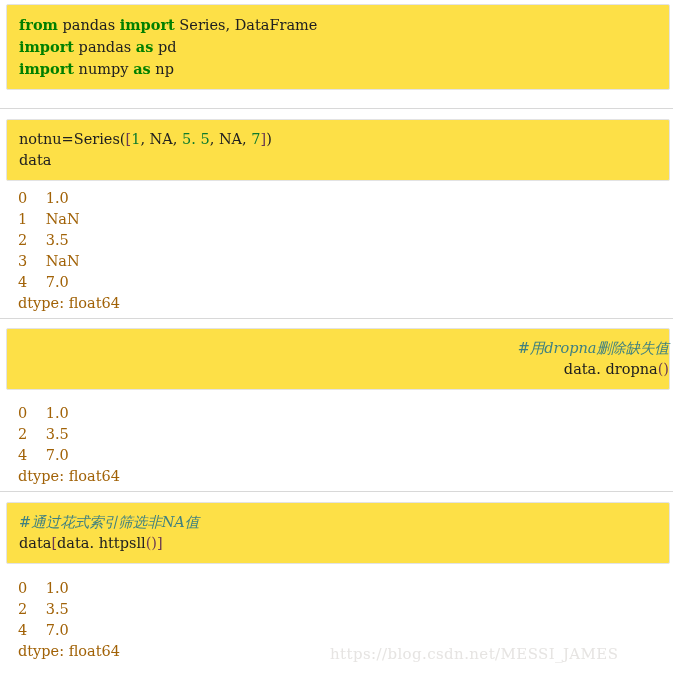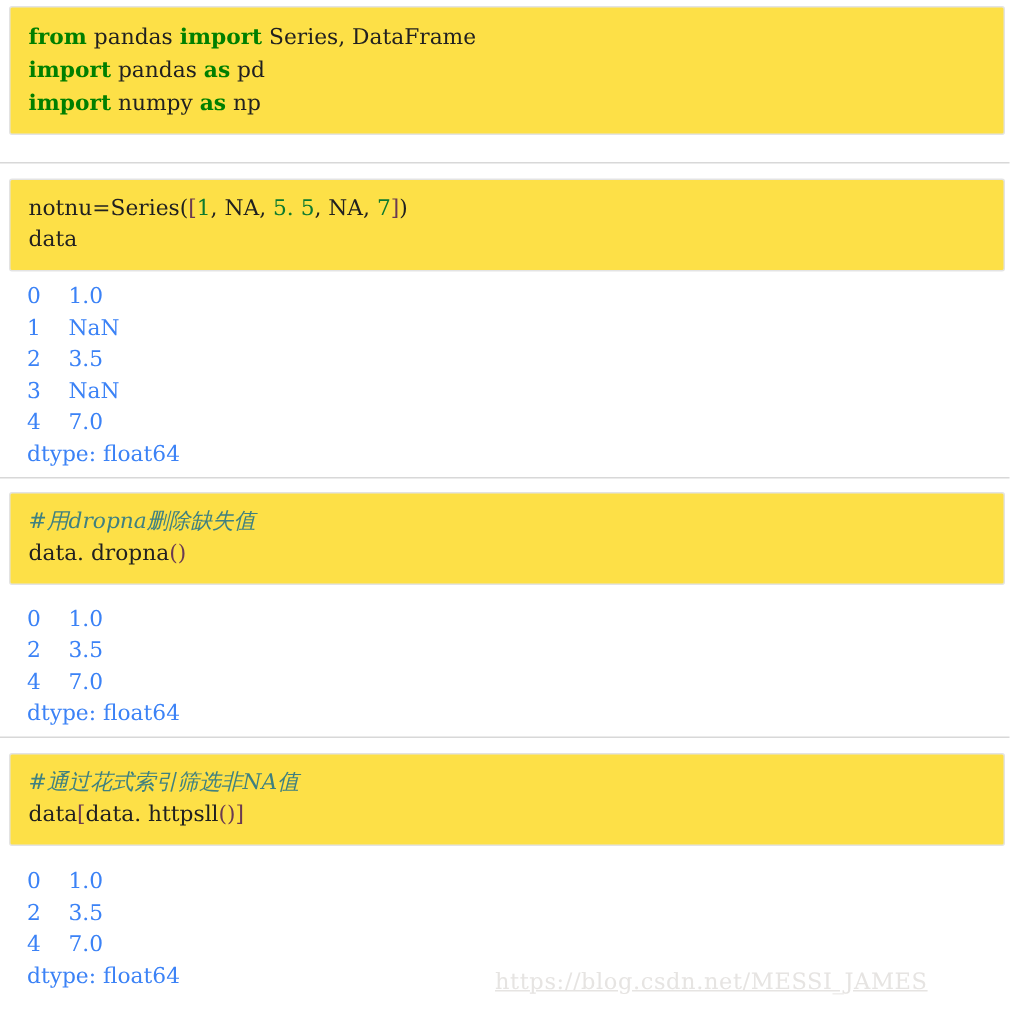--- a/index.html
+++ b/index.html
@@ -55,21 +55,21 @@
     left: 6px;
     width: 664px;
     box-sizing: border-box;
     padding-left: 12px;
   }
   .outline {
     font-family: "DejaVu Serif", "Liberation Serif", serif;
     font-size: 14.5px;
     line-height: 21px;
     white-space: pre;
-    color: #3b82f6;
+    color: #a16207;
   }
 
   
   .sep {
     position: absolute;
     left: 0px;
     width: 673px;
     height: 1px;
     background: #d8d8d8;
   }
@@ -110,21 +110,21 @@
       <div class="outline">0    1.0</div>
       <div class="outline">1    NaN</div>
       <div class="outline">2    3.5</div>
       <div class="outline">3    NaN</div>
       <div class="outline">4    7.0</div>
       <div class="outline">dtype: float64</div>
     </div>
 
   <div class="sep" style="top:318px;"></div>
 
-  <div class="cell" id="cell-2" style="top:328px;">
+  <div class="cell" id="cell-2" style="top:328px;text-align:right;">
     <div class="cell-inner">
         <div class="codeline"><span class="cmt">#用dropna删除缺失值</span></div>
         <div class="codeline"><span class="plain">data. dropna</span><span class="brk">()</span></div>
       </div>
   </div>
 
   <div class="output" id="output-1" style="top:403px;">
       <div class="outline">0    1.0</div>
       <div class="outline">2    3.5</div>
       <div class="outline">4    7.0</div>
@@ -140,15 +140,15 @@
       </div>
   </div>
 
   <div class="output" id="output-2" style="top:578px;">
       <div class="outline">0    1.0</div>
       <div class="outline">2    3.5</div>
       <div class="outline">4    7.0</div>
       <div class="outline">dtype: float64</div>
     </div>
 
-  <div class="watermark" style="top:645px; left:330px;text-decoration:underline;">https://blog.csdn.net/MESSI_JAMES</div>
+  <div class="watermark" style="top:645px; left:330px;">https://blog.csdn.net/MESSI_JAMES</div>
 
 </div>
 
 </body></html>

